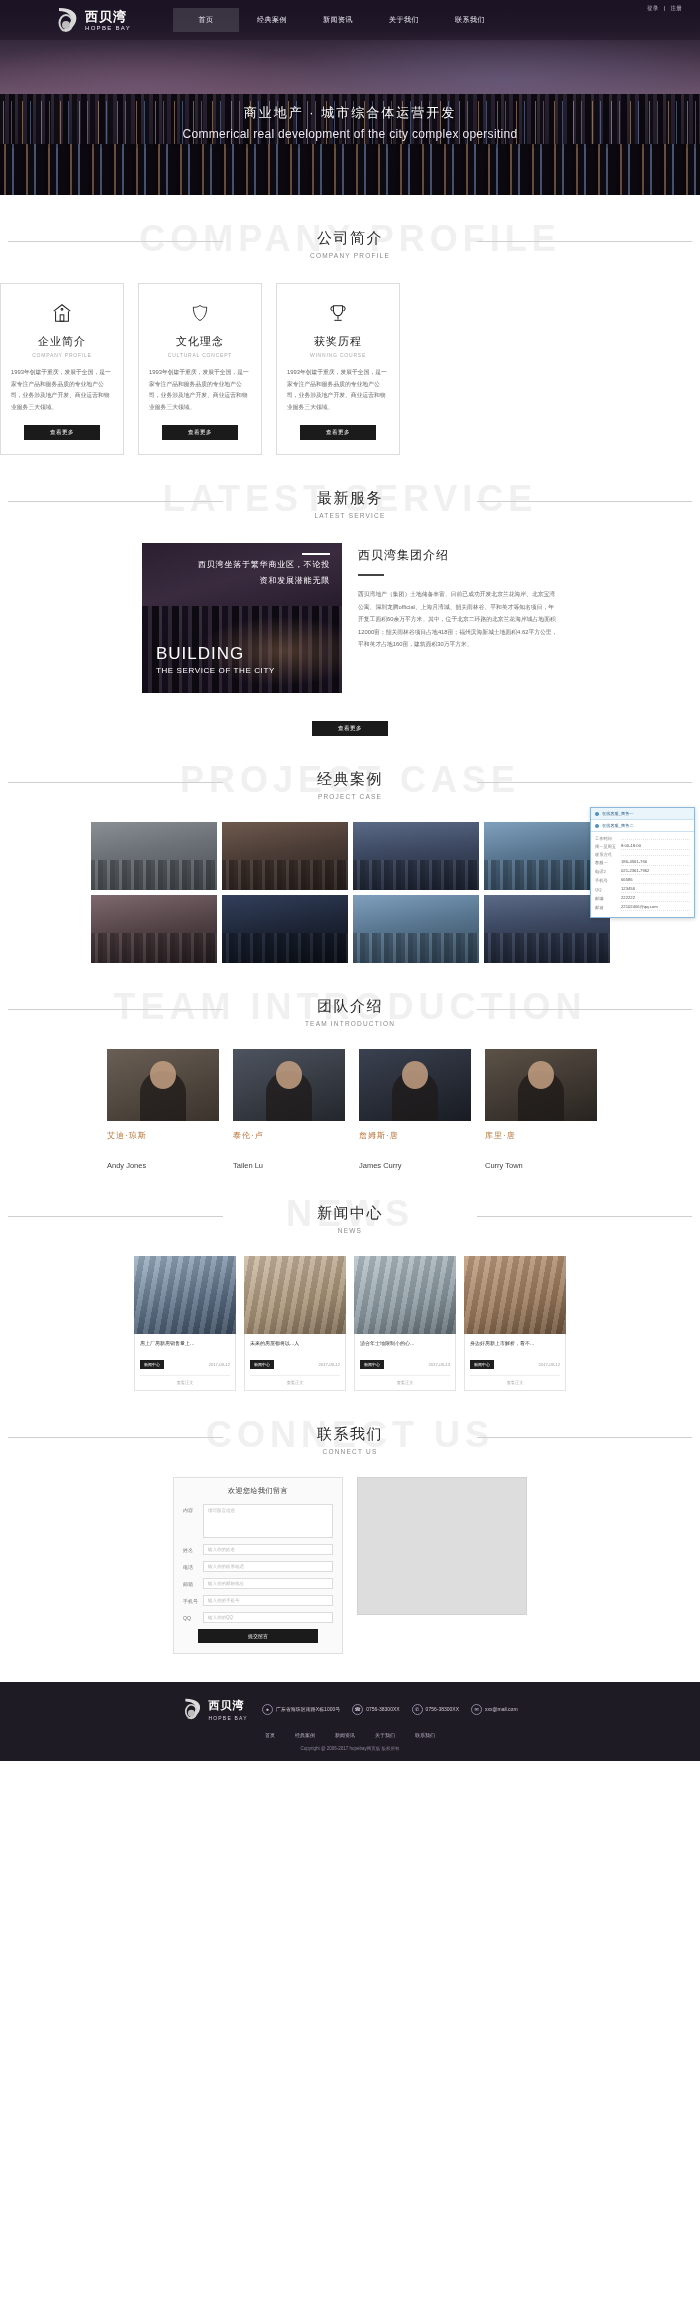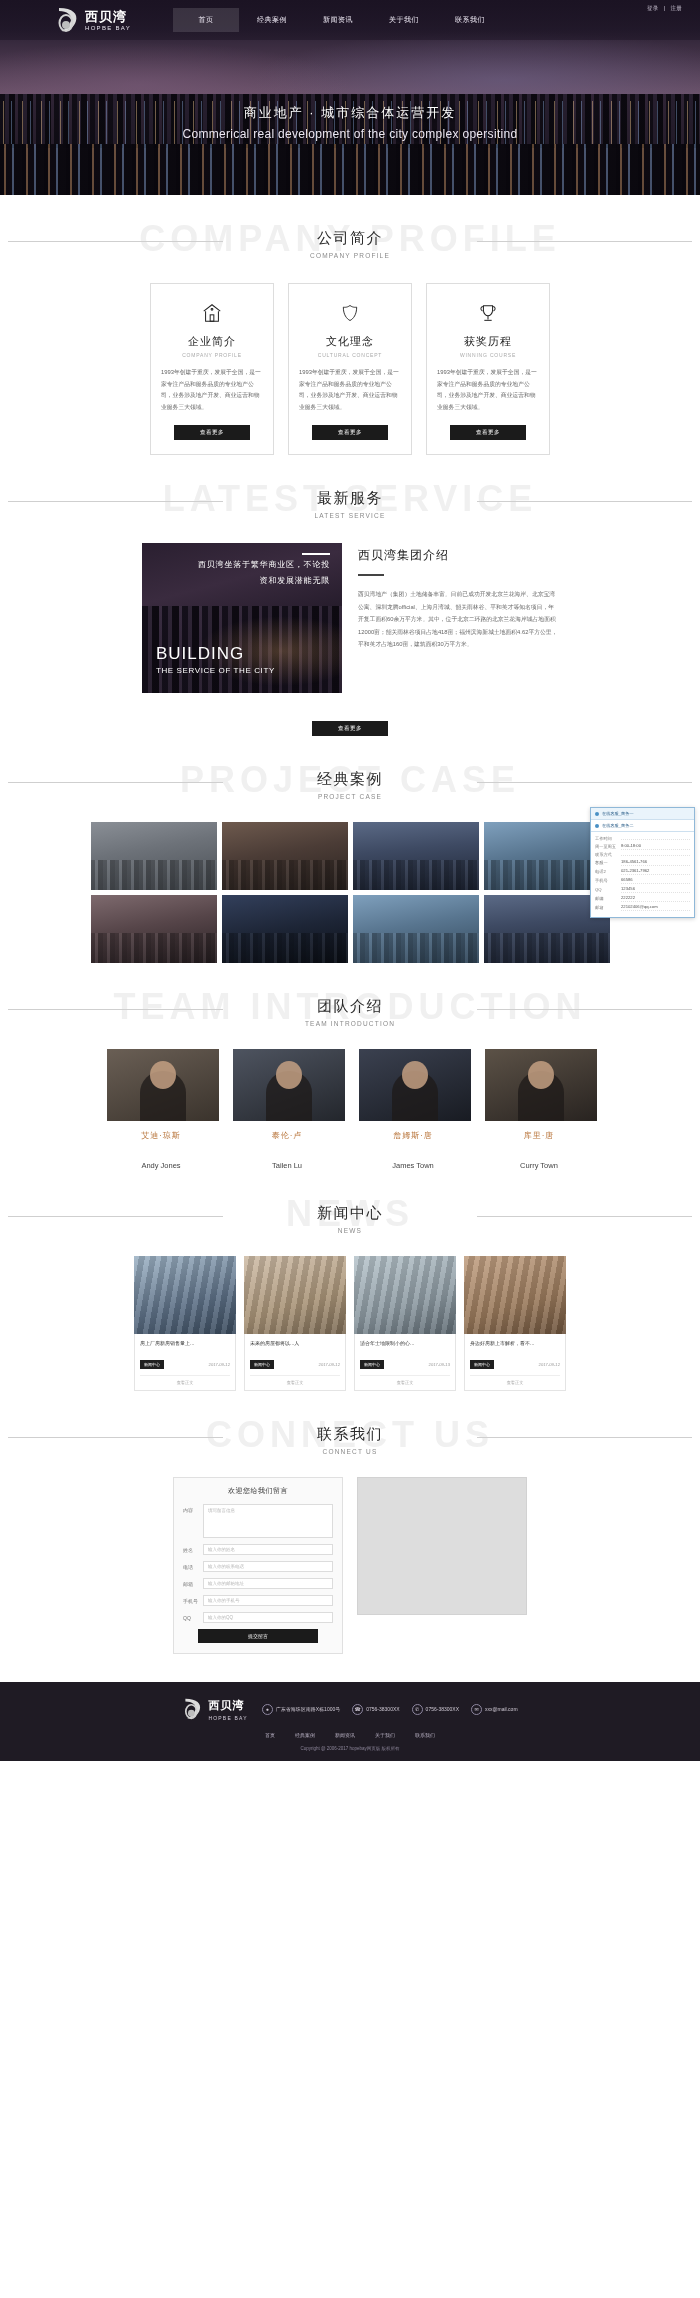--- a/index.html
+++ b/index.html
@@ -82,21 +82,21 @@
     white-space:nowrap; user-select:none; line-height:1;
   }
   .sec-line {
     position:absolute; top:46px; height:1px; background:#cfcfcf; width:215px;
   }
   .sec-line.l { left:8px; } .sec-line.r { right:8px; }
   .sec-title { position:relative; font-size:15px; color:#2b2b2b; letter-spacing:1.5px; }
   .sec-sub { position:relative; font-size:6.5px; color:#8a8a8a; letter-spacing:1.2px; margin-top:4px; }
 
   
-  .cards { display:flex; justify-content:center; gap:14px; margin-top:24px; }
+  .cards { display:flex; justify-content:flex-start; gap:14px; margin-top:24px; }
   .card {
     width:124px; border:1px solid #ddd; padding:16px 10px 14px;
     display:flex; flex-direction:column; align-items:center; background:#fff;
   }
   .card-icon { height:26px; display:flex; align-items:center; justify-content:center; }
   .card-title { font-size:11px; color:#222; margin-top:8px; letter-spacing:1px; }
   .card-sub { font-size:5px; color:#aaa; letter-spacing:.8px; margin-top:3px; }
   .card-body { font-size:5.8px; color:#666; line-height:2.0; margin-top:9px; text-align:left; width:100%; }
   .btn-dark {
     margin-top:12px; background:#1b1b1b; color:#fff; font-size:5.5px;
@@ -159,21 +159,21 @@
   }
   .cw-tab.sel { background:#eaf4fb; }
   .cw-body { padding:4px; }
   .cw-row { display:flex; margin-bottom:2px; align-items:center; }
   .cw-k { width:26px; color:#777; }
   .cw-v { flex:1; color:#555; border-bottom:1px dotted #e2e2e2; padding-bottom:1px; }
   .cw-dot { width:4px; height:4px; border-radius:50%; background:#4a90c4; flex:0 0 auto; }
 
   
   .team { display:flex; justify-content:center; gap:18px; margin-top:22px; }
-  .team-card { width:108px; text-align:center; }
+  .team-card { width:108px; }
   .team-photo { width:112px; height:72px; position:relative; overflow:hidden; }
   .t1 { background:linear-gradient(160deg,#6a5f55,#3a332c); }
   .t2 { background:linear-gradient(160deg,#4e5460,#23262c); }
   .t3 { background:linear-gradient(160deg,#3b4150,#181b22); }
   .t4 { background:linear-gradient(160deg,#5c5247,#282320); }
   .team-photo::before {
     content:""; position:absolute; left:50%; transform:translateX(-50%);
     bottom:0; width:46px; height:50px; border-radius:22px 22px 0 0;
     background:rgba(30,26,24,.75);
   }
@@ -453,21 +453,21 @@
     <div class="team-en">Andy Jones</div>
   </div>
   <div class="team-card">
     <div class="team-photo t2"></div>
     <div class="team-cn">泰伦·卢</div>
     <div class="team-en">Tailen Lu</div>
   </div>
   <div class="team-card">
     <div class="team-photo t3"></div>
     <div class="team-cn">詹姆斯·唐</div>
-    <div class="team-en">James Town</div>
+    <div class="team-en">James Curry</div>
   </div>
   <div class="team-card">
     <div class="team-photo t4"></div>
     <div class="team-cn">库里·唐</div>
     <div class="team-en">Curry Town</div>
   </div>
 </div>
 
 <div class="sec-head">
   <div class="sec-watermark">NEWS</div>

